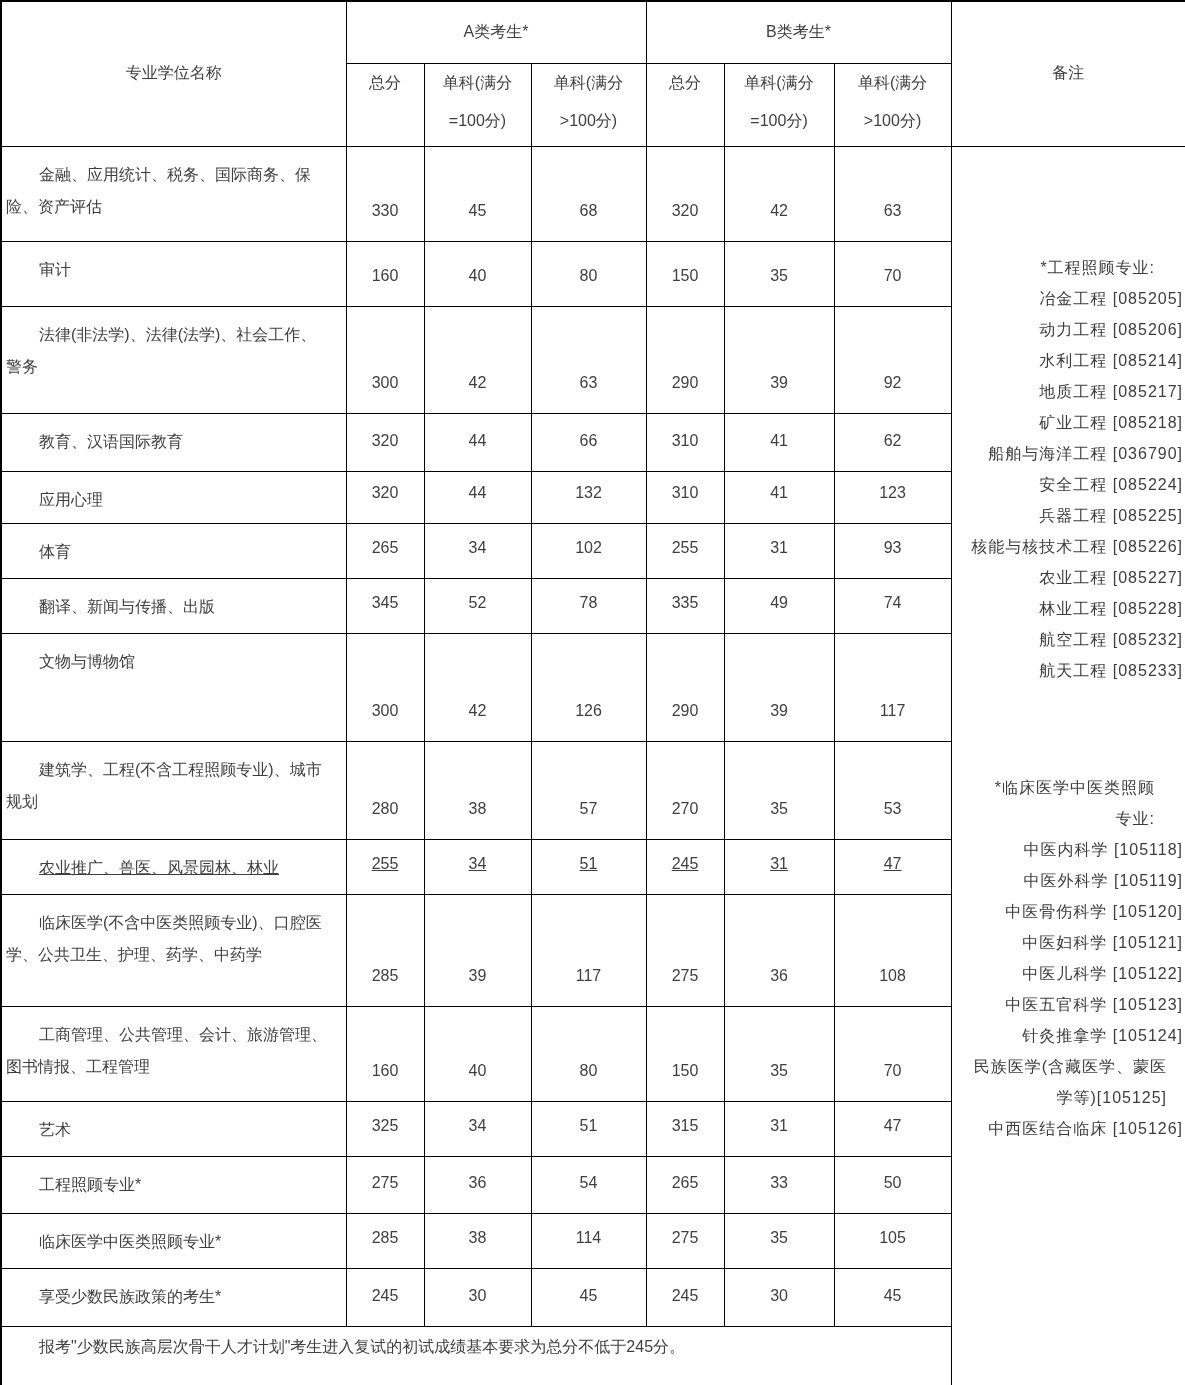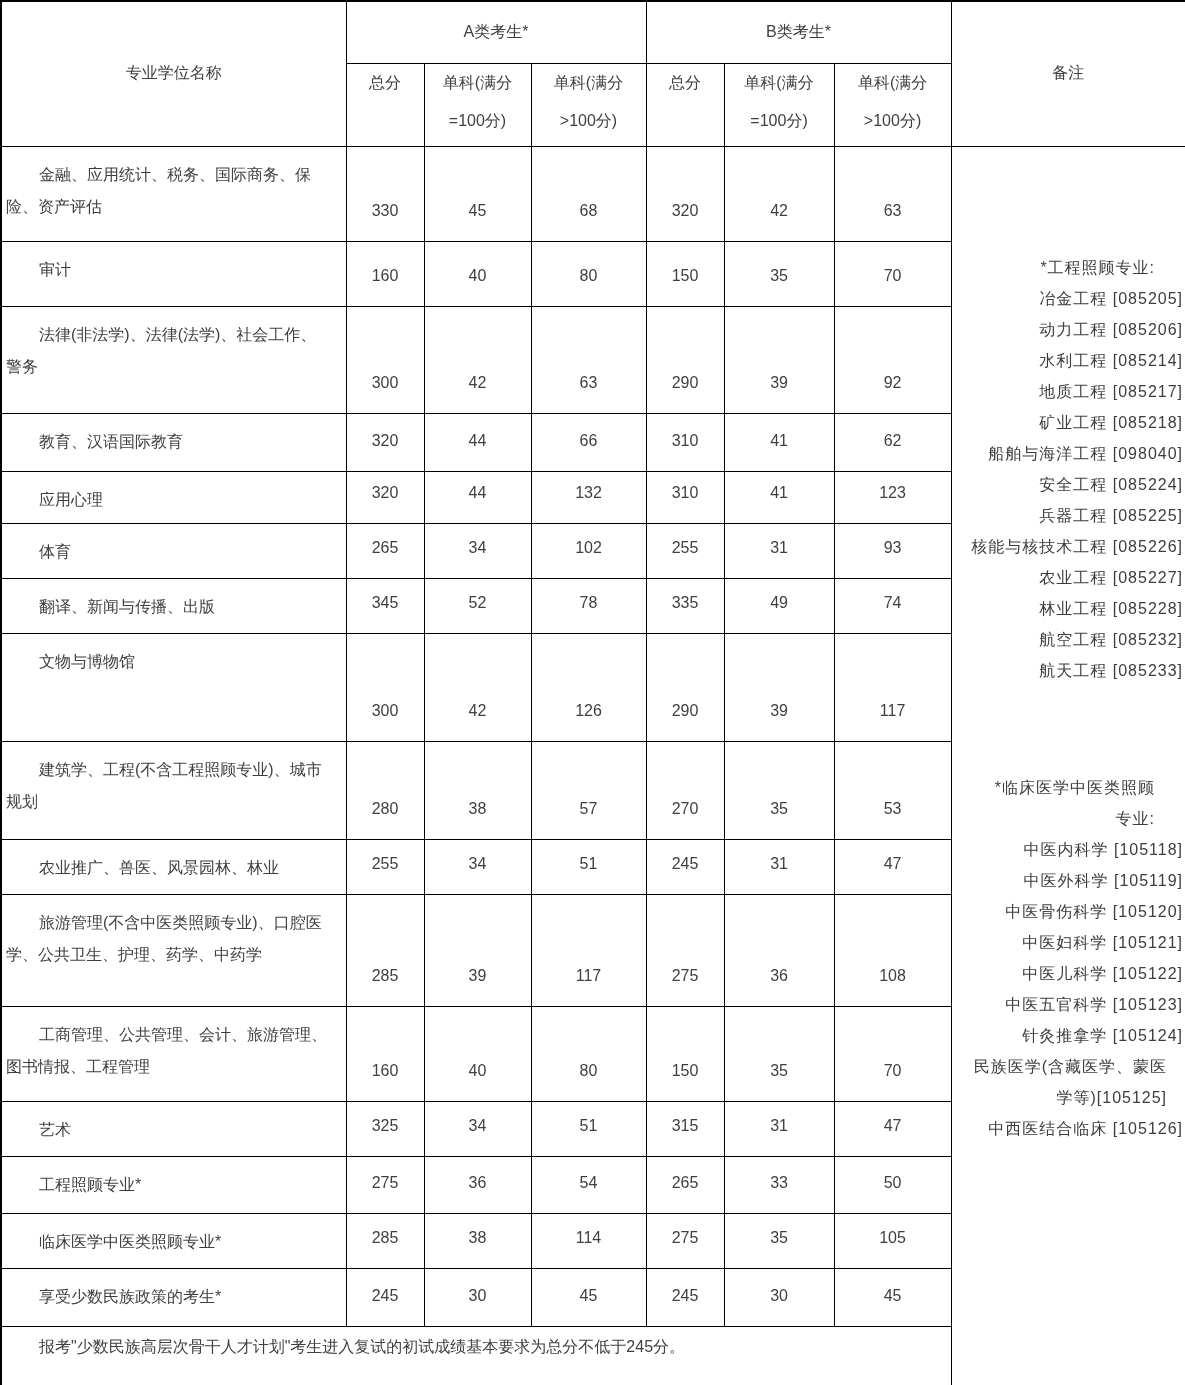--- a/index.html
+++ b/index.html
@@ -59,21 +59,21 @@
   
   tbody tr:nth-child(1)  { height: 95px; }
   tbody tr:nth-child(2)  { height: 65px; }
   tbody tr:nth-child(3)  { height: 107px; margin-left: 28px; }
   tbody tr:nth-child(4)  { height: 58px; }
   tbody tr:nth-child(5)  { height: 52px; }
   tbody tr:nth-child(6)  { height: 55px; }
   tbody tr:nth-child(7)  { height: 55px; padding-left: 25px; }
   tbody tr:nth-child(8)  { height: 108px; }
   tbody tr:nth-child(9)  { height: 98px; }
-  tbody tr:nth-child(10) { height: 55px; }
+  tbody tr:nth-child(10) { height: 55px; text-decoration: underline; }
   tbody tr:nth-child(11) { height: 112px; }
   tbody tr:nth-child(12) { height: 95px; }
   tbody tr:nth-child(13) { height: 55px; }
   tbody tr:nth-child(14) { height: 57px; }
   tbody tr:nth-child(15) { height: 55px; margin-left: 21px; }
   tbody tr:nth-child(16) { height: 58px; }
   tbody tr:nth-child(17) { height: 60px; }
 </style>
 </head>
 <body>
@@ -133,21 +133,21 @@
         <td class="val">42</td>
         <td class="val">63</td>
         <td class="remarks" rowspan="17">
           <div class="block">
             <div class="heading">*工程照顾专业:</div>
             <div class="item">冶金工程 [085205]</div>
             <div class="item">动力工程 [085206]</div>
             <div class="item">水利工程 [085214]</div>
             <div class="item">地质工程 [085217]</div>
             <div class="item">矿业工程 [085218]</div>
-            <div class="item">船舶与海洋工程 [098040]</div>
+            <div class="item">船舶与海洋工程 [036790]</div>
             <div class="item">安全工程 [085224]</div>
             <div class="item">兵器工程 [085225]</div>
             <div class="item">核能与核技术工程 [085226]</div>
             <div class="item">农业工程 [085227]</div>
             <div class="item">林业工程 [085228]</div>
             <div class="item">航空工程 [085232]</div>
             <div class="item">航天工程 [085233]</div>
           </div>
           <div class="block block2">
             <div class="heading">*临床医学中医类照顾专业:</div>
@@ -238,21 +238,21 @@
       <tr>
         <td class="name">农业推广、兽医、风景园林、林业</td>
         <td class="val">255</td>
         <td class="val">34</td>
         <td class="val">51</td>
         <td class="val">245</td>
         <td class="val">31</td>
         <td class="val">47</td>
       </tr>
       <tr>
-        <td class="name">旅游管理(不含中医类照顾专业)、口腔医学、公共卫生、护理、药学、中药学</td>
+        <td class="name">临床医学(不含中医类照顾专业)、口腔医学、公共卫生、护理、药学、中药学</td>
         <td class="val">285</td>
         <td class="val">39</td>
         <td class="val">117</td>
         <td class="val">275</td>
         <td class="val">36</td>
         <td class="val">108</td>
       </tr>
       <tr>
         <td class="name">工商管理、公共管理、会计、旅游管理、图书情报、工程管理</td>
         <td class="val">160</td>

